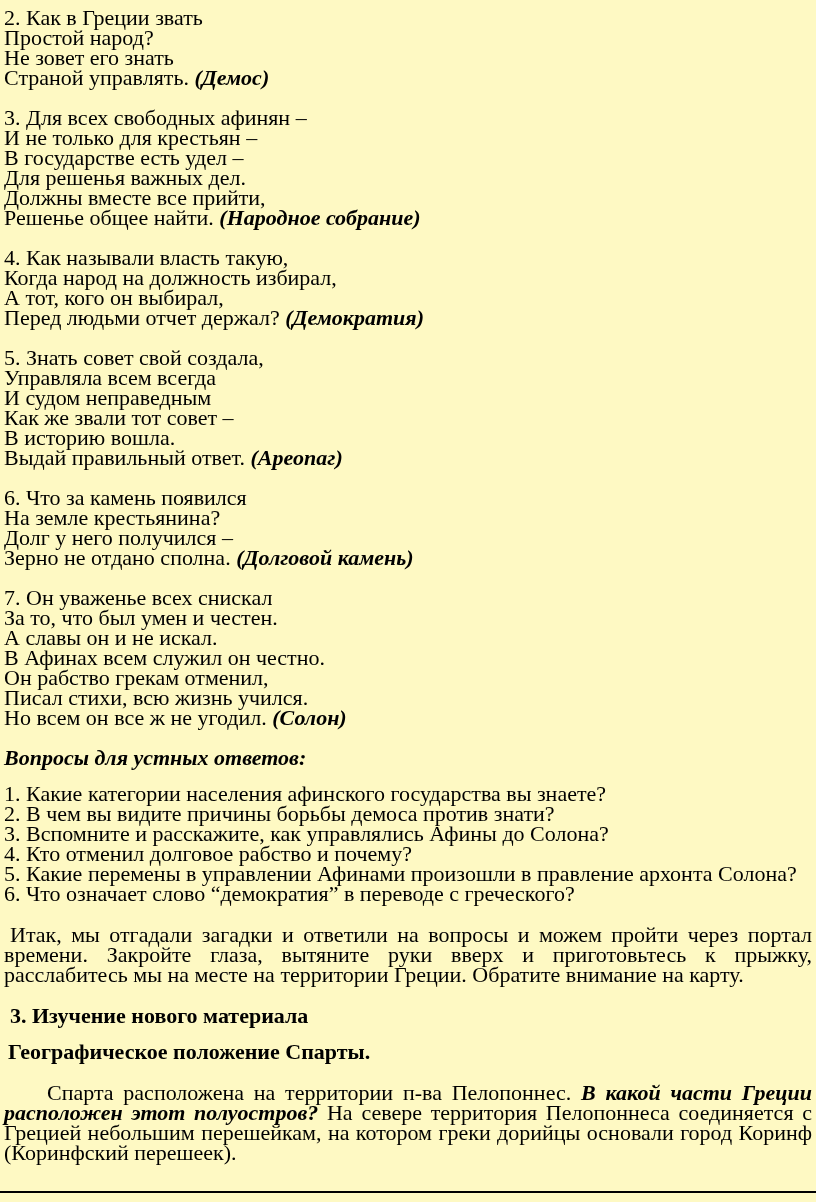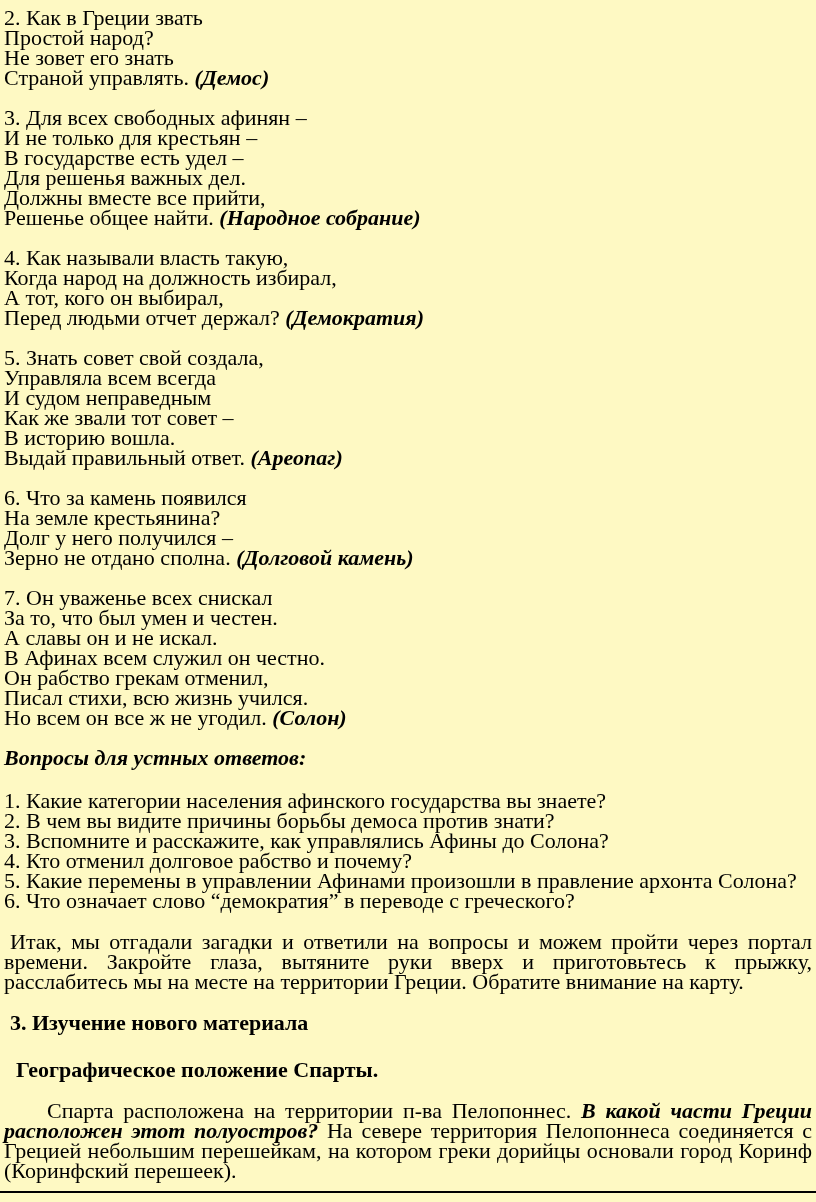--- a/index.html
+++ b/index.html
@@ -22,37 +22,37 @@
   }
   .stanza { margin: 0 0 20px 0; }
   .line { white-space: pre-wrap; }
   .answer {
     font-style: italic;
     font-weight: bold;
   }
   .q-heading {
     font-style: italic;
     font-weight: bold;
-    margin: 0 0 23px 0;
+    margin: 0 0 16px 0;
   }
   .questions { margin: 0 0 21px 0; }
   .para {
     text-align: justify;
     margin: 0 0 21px 0;
     white-space: pre-wrap;
   }
   .transition { text-indent: 6px; }
   .heading {
     font-weight: bold;
     text-indent: 6px;
-    margin: 0 0 27px 0;
+    margin: 0 0 16px 0;
   }
   .subheading {
     font-weight: bold;
-    margin: 0 0 21px 12px;
+    margin: 0 0 21px 4px;
   }
   .sparta { text-indent: 43px; margin-bottom: 16px; }
   .bold-italic {
     font-weight: bold;
     font-style: italic;
   }
   .bottom-rule {
     position: absolute;
     left: 0;
     right: 0;

